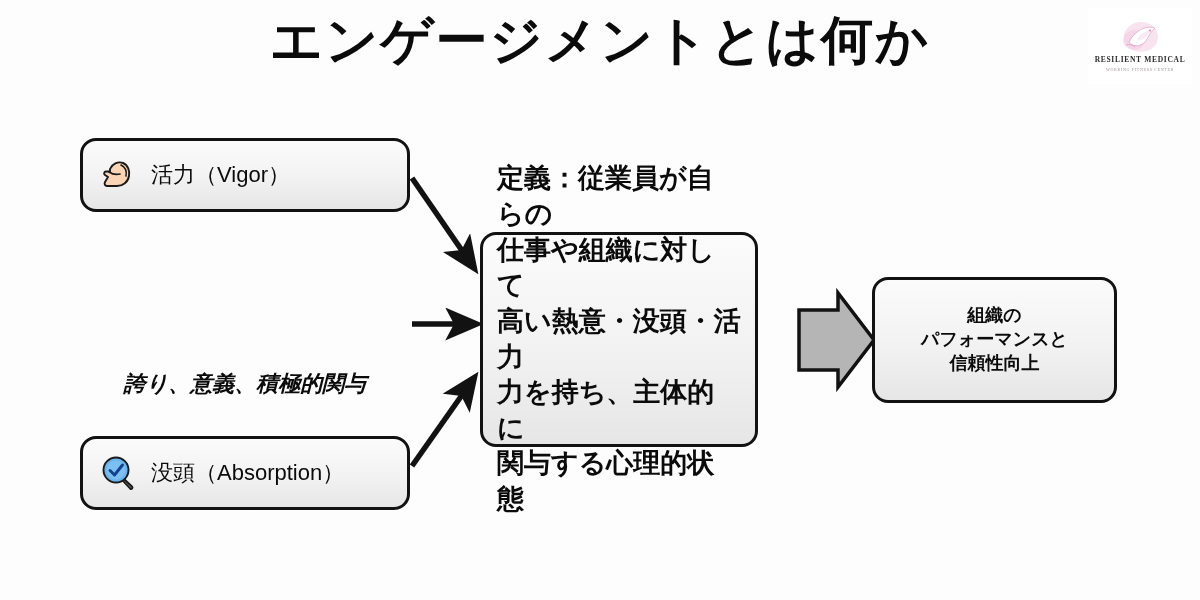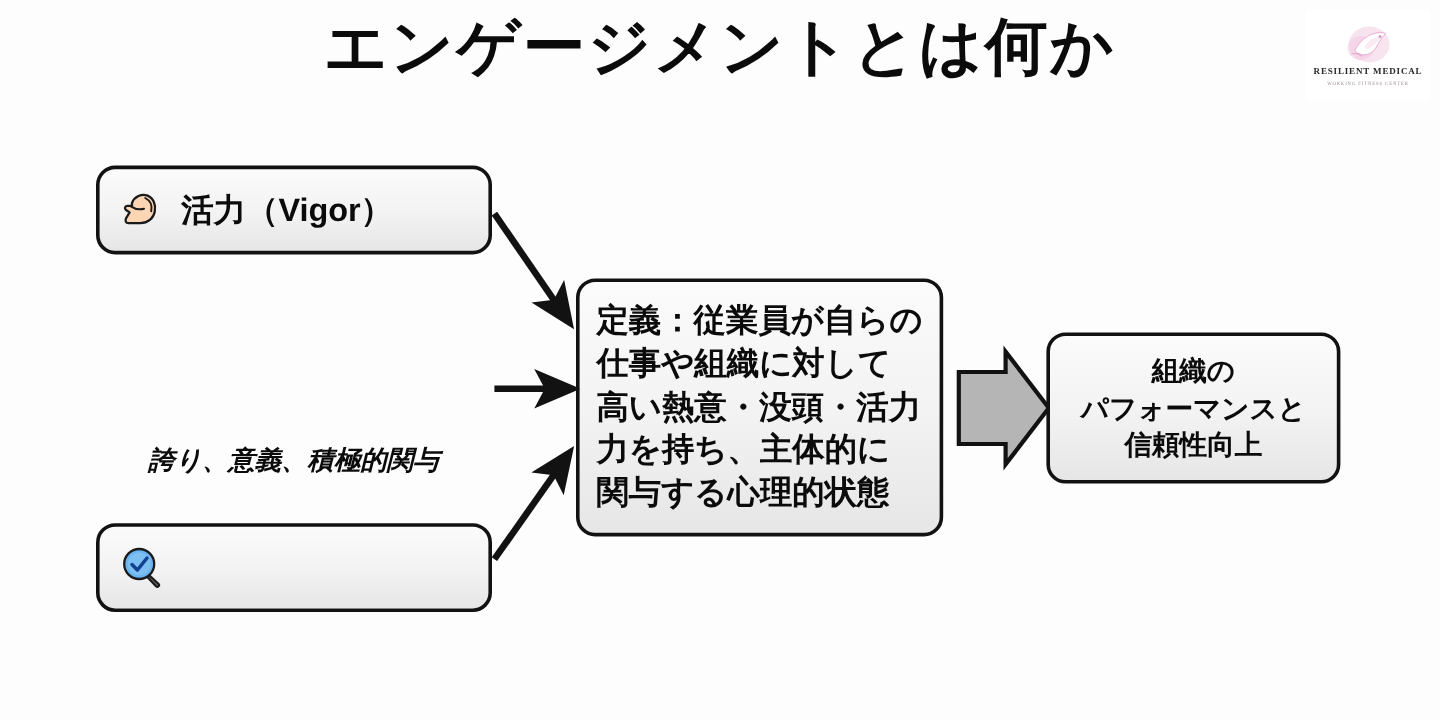--- a/index.html
+++ b/index.html
@@ -75,22 +75,22 @@
 
   
   .dim-box {
     left: 80px;
     width: 330px;
     height: 74px;
     padding-left: 16px;
     gap: 12px;
   }
   .dim-label {
-    font-size: 27px;
-    font-weight: 700;
+    font-size: 22px;
+    font-weight: 400;
     white-space: nowrap;
     letter-spacing: 0px;
   }
   .dim-icon { width: 40px; height: 40px; flex: 0 0 40px; display:block; }
 
   .dim-caption {
     position: absolute;
     left: 80px;
     width: 330px;
     text-align: center;
@@ -104,45 +104,45 @@
   #cap-vigor      { top: 220px; }
   #box-dedication { top: 287px; }
   #cap-dedication { top: 369px; font-style: italic; }
   #box-absorption { top: 436px; }
   #cap-absorption { top: 518px; }
 
   
   #box-definition {
     left: 480px;
     top: 232px;
-    width: 306px;
+    width: 278px;
     height: 215px;
     padding: 4px 14px;
     align-items: center;
-    justify-content: flex-start;
+    justify-content: center;
   }
   #definition-text {
     font-size: 27px;
     font-weight: 700;
     line-height: 1.32;
     color: #0b0b0b;
     white-space: pre-line;
     text-align: left;
   }
 
   
   #box-outcome {
     left: 872px;
     top: 277px;
     width: 245px;
     height: 126px;
     justify-content: center;
   }
   #outcome-text {
-    font-size: 23px;
+    font-size: 18px;
     font-weight: 700;
     line-height: 1.32;
     color: #0b0b0b;
     white-space: pre-line;
     text-align: center;
     width: 100%;
   }
 
   
   #arrows {
@@ -199,20 +199,21 @@
 
   <div id="cap-dedication" class="dim-caption">誇り、意義、積極的関与</div>
 
   <div id="box-absorption" class="node dim-box">
     <svg class="dim-icon" viewBox="0 0 40 40">
       <path d="M24.5 25.5 L33 33.5 C34.5 35, 32.5 37, 31 35.5 L23 27" fill="#6b6b6b" stroke="#1a1a1a" stroke-width="1.8" stroke-linejoin="round"></path>
       <circle cx="17" cy="17" r="12.5" fill="#69b4ee" stroke="#1a1a1a" stroke-width="1.9"></circle>
       <circle cx="17" cy="17" r="9.5" fill="#7cc0f2"></circle>
       <path d="M11 17.5 L15.5 22 L23.5 12" fill="none" stroke="#13418f" stroke-width="2.9" stroke-linecap="round" stroke-linejoin="round"></path>
     </svg>
+    <span class="dim-label">没頭（Absorption）</span>
   </div>
 
   <div id="box-definition" class="node">
     <div id="definition-text">定義：従業員が自らの
 仕事や組織に対して
 高い熱意・没頭・活力
 力を持ち、主体的に
 関与する心理的状態</div>
   </div>
 

